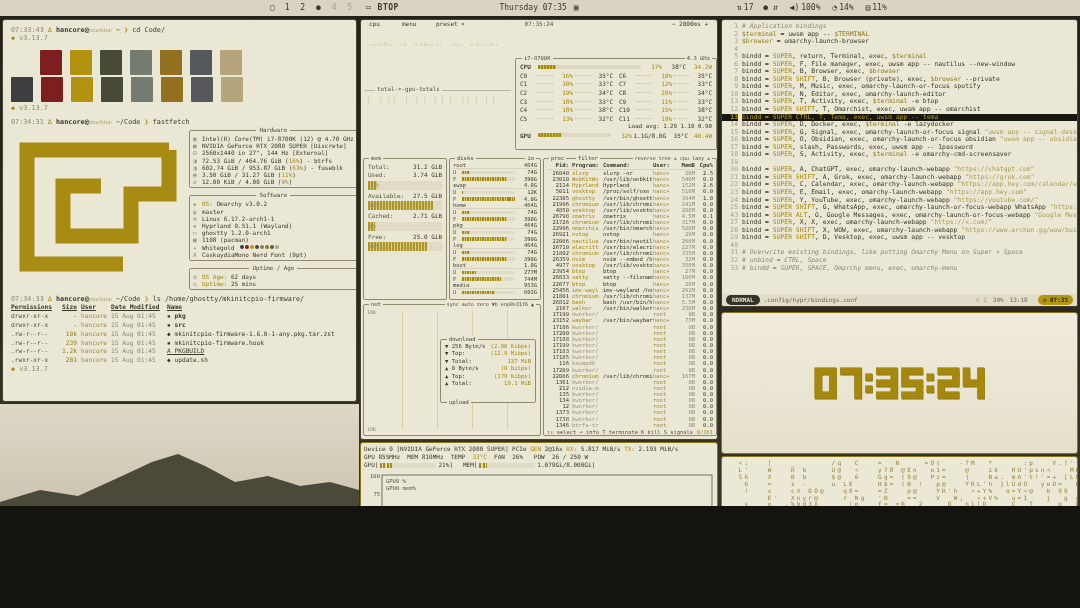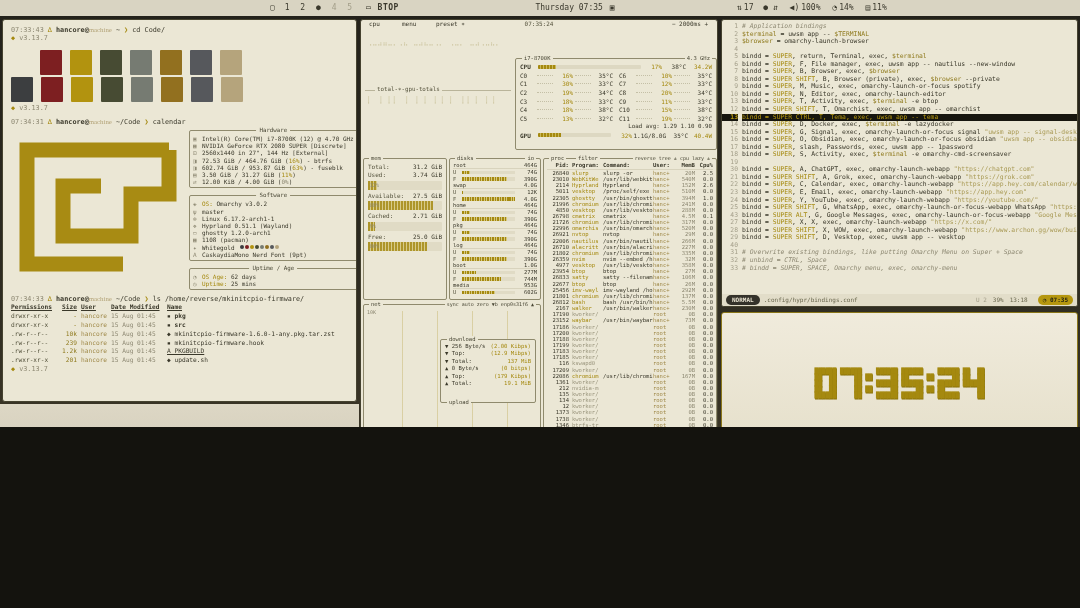--- a/index.html
+++ b/index.html
@@ -1,17 +1,17 @@
 <!DOCTYPE html>
 <html><head>
 <meta charset="utf-8">
 <style>
   html,body{margin:0;padding:0;background:#14130e;}
   *{box-sizing:border-box;font-family:"DejaVu Sans Mono",monospace;}
-  #stage{position:relative;width:1080px;height:427px;overflow:hidden;
+  #stage{position:relative;width:1080px;height:506px;overflow:hidden;
          background:linear-gradient(180deg,#23211a 0%,#2c2a20 60%,#3a3526 100%);}
   
   #topbar{position:absolute;left:0;top:0;width:1080px;height:16px;background:#d9d4c2;
           color:#3a382c;font-size:8px;line-height:16px;}
   #topbar .grp{position:absolute;top:0;white-space:nowrap;}
   .dim{color:#a39e89;}
   .icn{display:inline-block;margin:0 2px;color:#3a382c;}
   
   .win{position:absolute;background:#ebe7d5;border:1px solid #45422f;border-radius:3px;overflow:hidden;}
   .goldwin{border-color:#8a7619;}
@@ -128,21 +128,21 @@
     <div class="grp" style="left:268px;">
       <span class="icn">▢</span>
       <span style="margin:0 3px;">1</span>
       <span style="margin:0 3px;">2</span>
       <span style="margin:0 3px;font-weight:bold;">●</span>
       <span class="dim" style="margin:0 3px;">4</span>
       <span class="dim" style="margin:0 3px;">5</span>
       <span class="icn" style="margin-left:6px;">▭</span>
       <span style="font-weight:bold;letter-spacing:0.5px;">BTOP</span>
     </div>
-    <div class="grp" style="left:50%;transform:translateX(-50%);margin-left:36px;">
+    <div class="grp" style="left:50%;transform:translateX(-50%);">
       <span>Thursday 07:35</span>
       <span class="icn">▣</span>
     </div>
     <div class="grp" style="left:735px;">
       <span class="icn">⇅</span><span>17</span>
       <span style="margin:0 5px;">●  ⇵</span>
       <span class="icn">◀)</span><span>100%</span>
       <span class="icn" style="margin-left:7px;">◔</span><span>14%</span>
       <span class="icn" style="margin-left:7px;">▤</span><span>11%</span>
     </div>
@@ -166,21 +166,21 @@
         <div class="sw" style="background: rgb(125, 31, 33);"></div>
         <div class="sw" style="background: rgb(178, 147, 15);"></div>
         <div class="sw" style="background: rgb(71, 75, 51);"></div>
         <div class="sw" style="background: rgb(118, 123, 114);"></div>
         <div class="sw" style="background: rgb(146, 112, 31);"></div>
         <div class="sw" style="background: rgb(86, 88, 92);"></div>
         <div class="sw" style="background: rgb(181, 164, 124);"></div>
       </div>
     <div class="tline"><span class="sg-g">◆ </span><span class="sg-t">v3.13.7</span></div>
     <div style="height:4px;"></div>
-    <div class="tline"><span class="sg-t">07:34:31 </span><span class="sg-g">∆ </span><span class="sg-u">hancore@</span><span class="sg-h">machine</span><span class="sg-p"> ~/Code </span><span class="sg-g">❯ </span><span class="sg-c">calendar</span></div>
+    <div class="tline"><span class="sg-t">07:34:31 </span><span class="sg-g">∆ </span><span class="sg-u">hancore@</span><span class="sg-h">machine</span><span class="sg-p"> ~/Code </span><span class="sg-g">❯ </span><span class="sg-c">fastfetch</span></div>
     <div id="ff">
       <div id="fflogo">
         <svg width="170" height="150" viewBox="0 0 170 150">
           <path d="M158,20 L16,20 L16,134 L112,134 M158,20 L158,64 L120,64 L120,106 L52,106 L52,56 L90,56" fill="none" stroke="#a88b13" stroke-width="15" stroke-linejoin="miter" stroke-linecap="butt"></path>
         </svg>
       </div>
       <div id="ffinfo">
         <div class="ffbox">
           <span class="btitle">Hardware</span>
           <div id="ffhw">
@@ -208,21 +208,21 @@
         </div>
         <div class="ffbox" style="margin-bottom:2px;">
           <span class="btitle">Uptime / Age</span>
           <div id="ffup">
               <div class="ffrow"><span class="fi">◔</span><span class="sg-g">OS Age: </span><span class="sg-p">62 days</span></div>
               <div class="ffrow"><span class="fi">◷</span><span class="sg-g">Uptime: </span><span class="sg-p">25 mins</span></div>
             </div>
         </div>
       </div>
     </div>
-    <div class="tline"><span class="sg-t">07:34:33 </span><span class="sg-g">∆ </span><span class="sg-u">hancore@</span><span class="sg-h">machine</span><span class="sg-p"> ~/Code </span><span class="sg-g">❯ </span><span class="sg-c">ls /home/reverse/mkinitcpio-firmware/</span></div>
+    <div class="tline"><span class="sg-t">07:34:33 </span><span class="sg-g">∆ </span><span class="sg-u">hancore@</span><span class="sg-h">machine</span><span class="sg-p"> ~/Code </span><span class="sg-g">❯ </span><span class="sg-c">ls /home/ghostty/mkinitcpio-firmware/</span></div>
     <div id="lstable">
         <div class="lsrow lshead"><span class="c1"><span>Permissions</span></span><span class="c2"><span>Size</span></span><span class="c3"><span>User</span></span><span class="c4"><span>Date Modified</span></span><span class="c5"><span>Name</span></span></div>
         <div class="lsrow"><span class="c1">drwxr-xr-x</span><span class="c2">-</span><span class="c3">hancore</span><span class="c4">15 Aug 01:45</span><span class="c5 fn-dir">▪ pkg</span></div>
         <div class="lsrow"><span class="c1">drwxr-xr-x</span><span class="c2">-</span><span class="c3">hancore</span><span class="c4">15 Aug 01:45</span><span class="c5 fn-dir">▪ src</span></div>
         <div class="lsrow"><span class="c1">.rw-r--r--</span><span class="c2">10k</span><span class="c3">hancore</span><span class="c4">15 Aug 01:45</span><span class="c5 ">◆ mkinitcpio-firmware-1.6.0-1-any.pkg.tar.zst</span></div>
         <div class="lsrow"><span class="c1">.rw-r--r--</span><span class="c2">239</span><span class="c3">hancore</span><span class="c4">15 Aug 01:45</span><span class="c5 ">▪ mkinitcpio-firmware.hook</span></div>
         <div class="lsrow"><span class="c1">.rw-r--r--</span><span class="c2">1.2k</span><span class="c3">hancore</span><span class="c4">15 Aug 01:45</span><span class="c5 fn-build">A PKGBUILD</span></div>
         <div class="lsrow"><span class="c1">.rwxr-xr-x</span><span class="c2">201</span><span class="c3">hancore</span><span class="c4">15 Aug 01:45</span><span class="c5 fn-exec">◆ update.sh</span></div>
       </div>
     <div class="tline"><span class="sg-g">◆ </span><span class="sg-t">v3.13.7</span></div>

